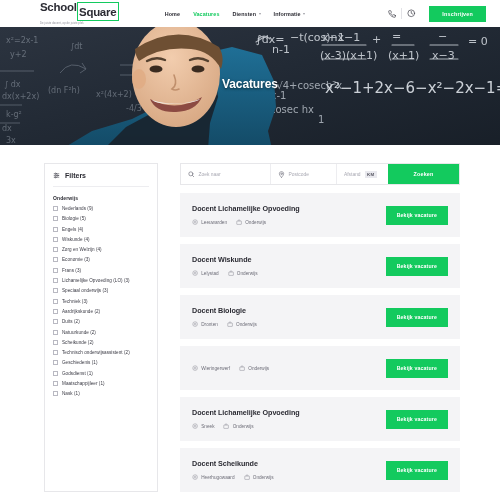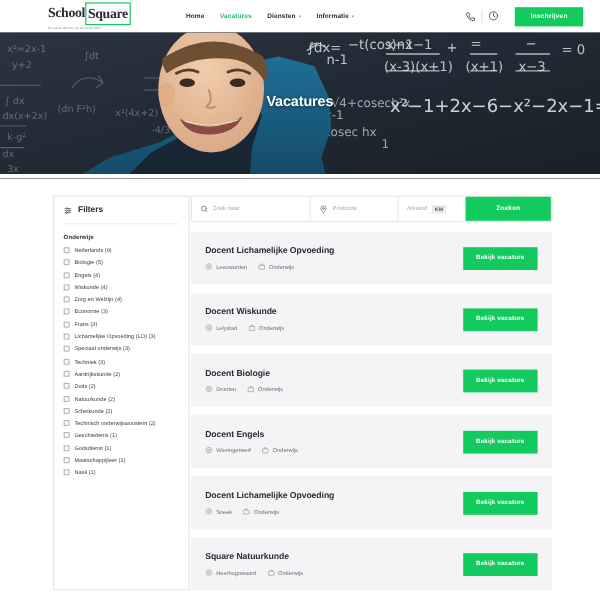--- a/index.html
+++ b/index.html
@@ -14,21 +14,21 @@
   
   .header {
     height: 27px;
     background: #ffffff;
     display: flex;
     align-items: center;
     padding: 0 14px 0 40px;
     position: relative;
   }
   .logo { display: flex; flex-direction: column; justify-content: center; }
-  .logo-row { display: flex; align-items: center; font-family: Liberation Serif, serif; }
+  .logo-row { display: flex; align-items: flex-start; }
   .logo-school {
     font-size: 11.5px; font-weight: bold; color: #2b2b33;
     letter-spacing: -0.3px; line-height: 1;
   }
   .logo-square-box {
     border: 1.3px solid #13ca5e;
     padding: 0px 1.5px 0.5px 1.5px;
     margin-left: 0;
     line-height: 1;
   }
@@ -83,21 +83,21 @@
   .hero-title {
     position: absolute; left: 222px; top: 50px;
     color: #ffffff; font-size: 12px; font-weight: bold;
     letter-spacing: -0.1px;
     text-shadow: 0 1px 3px rgba(0,0,0,.55);
     z-index: 5;
   }
 
   
   .page {
-    display: flex; padding: 14px 40px 0 44px; gap: 1px;
+    display: flex; padding: 14px 40px 0 44px; gap: 22px;
     background: #ffffff;
   }
 
   
   .sidebar {
     width: 114px; flex: 0 0 114px;
     border: 1px solid #e7e7ea; background: #fff;
     padding: 8px 8px 10px 8px;
   }
   .filters-head {
@@ -504,21 +504,20 @@
                   </svg>
                 </span>
                 <span>Onderwijs</span>
               </div>
             </div>
           </div>
           <button class="btn-bekijk">Bekijk vacature</button>
         </div>
         <div class="jobcard">
           <div class="job-left">
-            <div class="job-title">Docent Engels</div>
             <div class="job-meta">
               <div class="meta">
                 <span>
                   <svg width="6.2" height="6.2" viewBox="0 0 24 24" fill="none" stroke="#8a8a95" stroke-width="1.9">
                     <circle cx="12" cy="12" r="9"></circle>
                     <circle cx="12" cy="12" r="3.4"></circle>
                   </svg>
                 </span>
                 <span>Wieringerwerf</span>
               </div>
@@ -556,21 +555,21 @@
                   </svg>
                 </span>
                 <span>Onderwijs</span>
               </div>
             </div>
           </div>
           <button class="btn-bekijk">Bekijk vacature</button>
         </div>
         <div class="jobcard">
           <div class="job-left">
-            <div class="job-title">Square Natuurkunde</div>
+            <div class="job-title">Docent Scheikunde</div>
             <div class="job-meta">
               <div class="meta">
                 <span>
                   <svg width="6.2" height="6.2" viewBox="0 0 24 24" fill="none" stroke="#8a8a95" stroke-width="1.9">
                     <circle cx="12" cy="12" r="9"></circle>
                     <circle cx="12" cy="12" r="3.4"></circle>
                   </svg>
                 </span>
                 <span>Heerhugowaard</span>
               </div>

